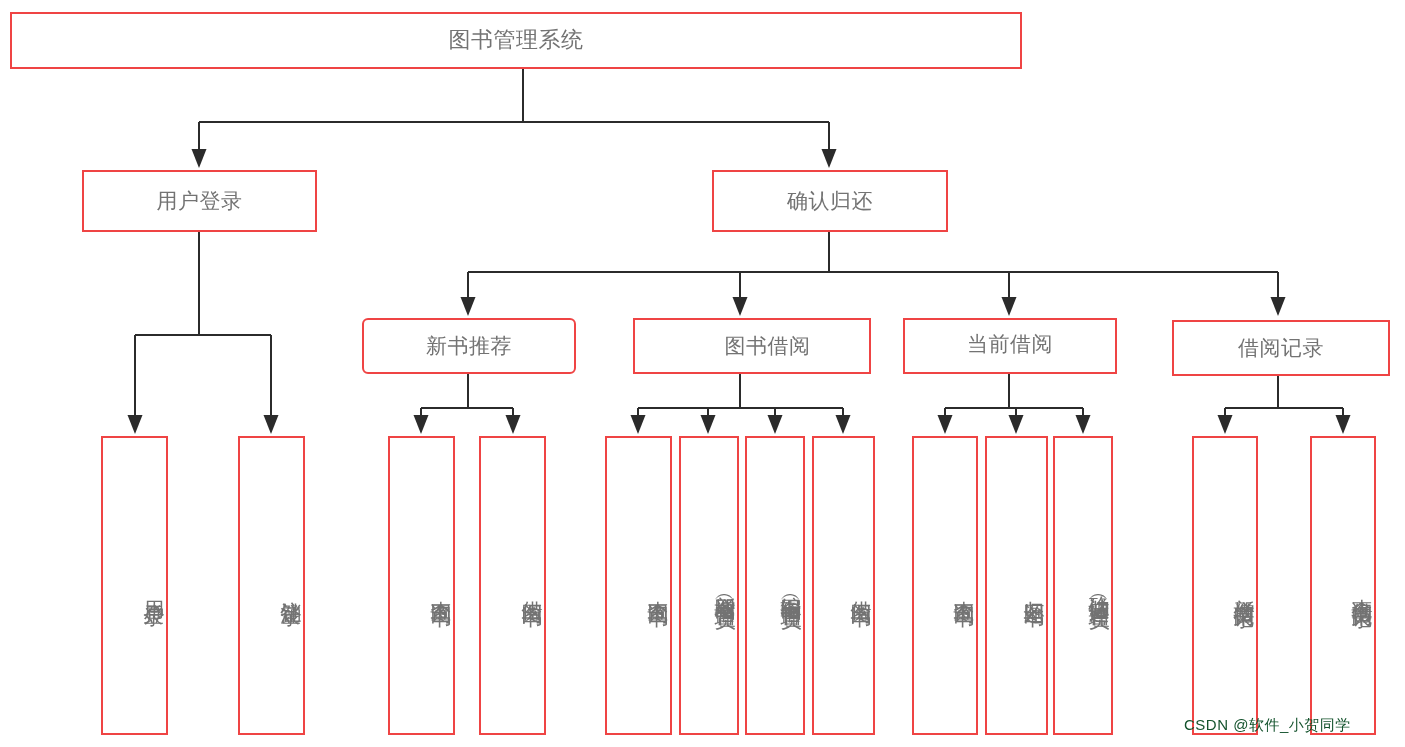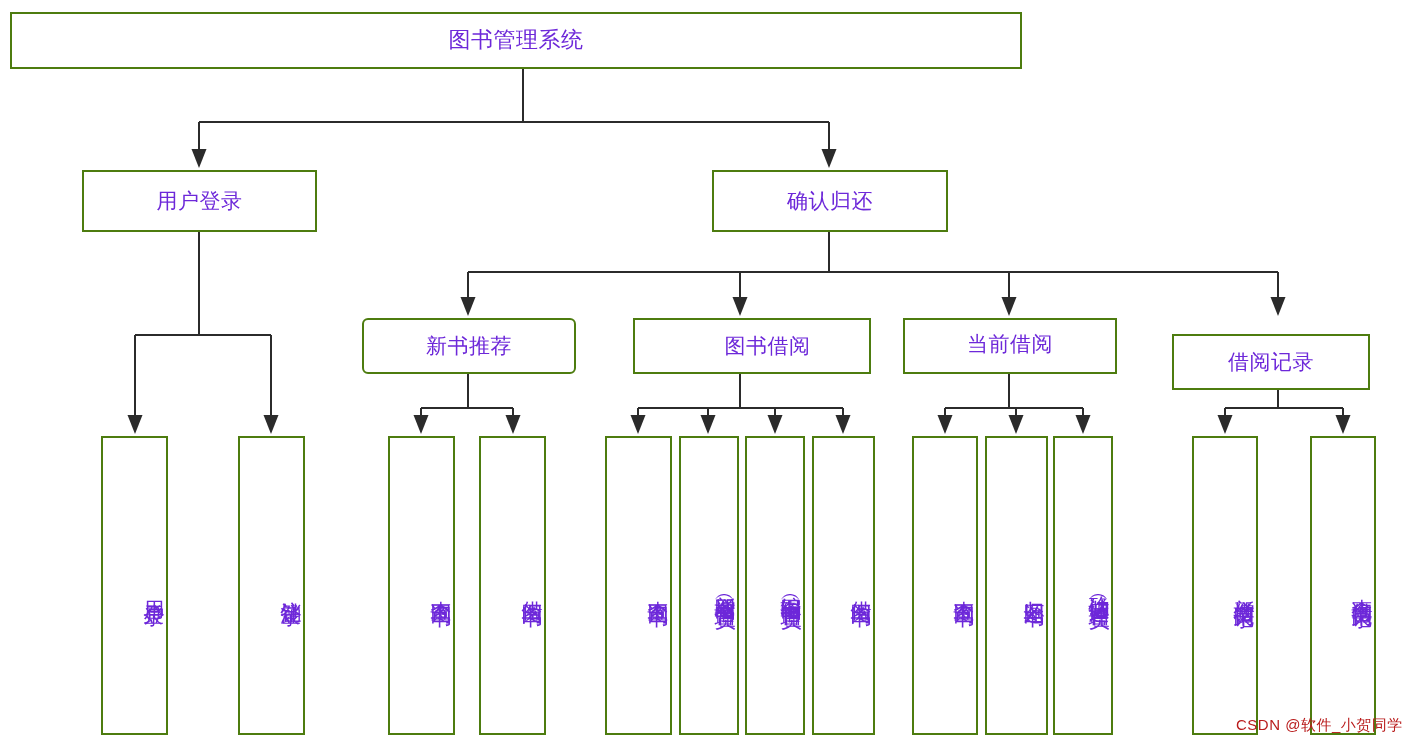--- a/index.html
+++ b/index.html
@@ -15,26 +15,26 @@
   }
   #diagram-root {
     position: relative;
     width: 1405px;
     height: 747px;
     background: #ffffff;
   }
   .node-box {
     position: absolute;
     box-sizing: border-box;
-    border: 2px solid #4d7c0f;
+    border: 2px solid #ef4444;
     background: #ffffff;
     display: flex;
     align-items: center;
     justify-content: center;
-    color: #6d28d9;
+    color: #737373;
     line-height: 1.12;
   }
   .node-box.horizontal {
     font-size: 21px;
     letter-spacing: 0.5px;
   }
   .node-box.root {
     font-size: 22px;
   }
   .node-box.vertical {
@@ -139,21 +139,21 @@
       </div>
       <div class="node-box horizontal" style="left: 362px; top: 318px; width: 214px; height: 56px; border-radius: 6px;">
         <span class="hlabel">新书推荐</span>
       </div>
       <div class="node-box horizontal" style="left: 633px; top: 318px; width: 238px; height: 56px; padding-left: 31px;">
         <span class="hlabel">图书借阅</span>
       </div>
       <div class="node-box horizontal" style="left: 903px; top: 318px; width: 214px; height: 56px; font-family: Liberation Mono, monospace;">
         <span class="hlabel">当前借阅</span>
       </div>
-      <div class="node-box horizontal" style="left: 1172px; top: 334px; width: 198px; height: 56px;">
+      <div class="node-box horizontal" style="left: 1172px; top: 320px; width: 218px; height: 56px;">
         <span class="hlabel">借阅记录</span>
       </div>
       <div class="node-box vertical" style="left: 101px; top: 436px; width: 67px; height: 299px;">
         <span class="vlabel">用户登录</span>
       </div>
       <div class="node-box vertical" style="left: 238px; top: 436px; width: 67px; height: 299px;">
         <span class="vlabel">注销登录</span>
       </div>
       <div class="node-box vertical" style="left: 388px; top: 436px; width: 67px; height: 299px;">
         <span class="vlabel">查询图书</span>
@@ -182,14 +182,14 @@
       <div class="node-box vertical" style="left: 1053px; top: 436px; width: 60px; height: 299px;">
         <span class="vlabel">确认归还（管理员）</span>
       </div>
       <div class="node-box vertical" style="left: 1192px; top: 436px; width: 66px; height: 299px;">
         <span class="vlabel">新增借阅记录</span>
       </div>
       <div class="node-box vertical" style="left: 1310px; top: 436px; width: 66px; height: 299px;">
         <span class="vlabel">查询借阅记录</span>
       </div>
     </div>
-  <div class="watermark" style="left: 1236px; top: 716px; color: #b91c1c;">CSDN @软件_小贺同学</div>
+  <div class="watermark" style="left: 1184px; top: 716px; color: #14532d;">CSDN @软件_小贺同学</div>
 </div>
 
 </body></html>

